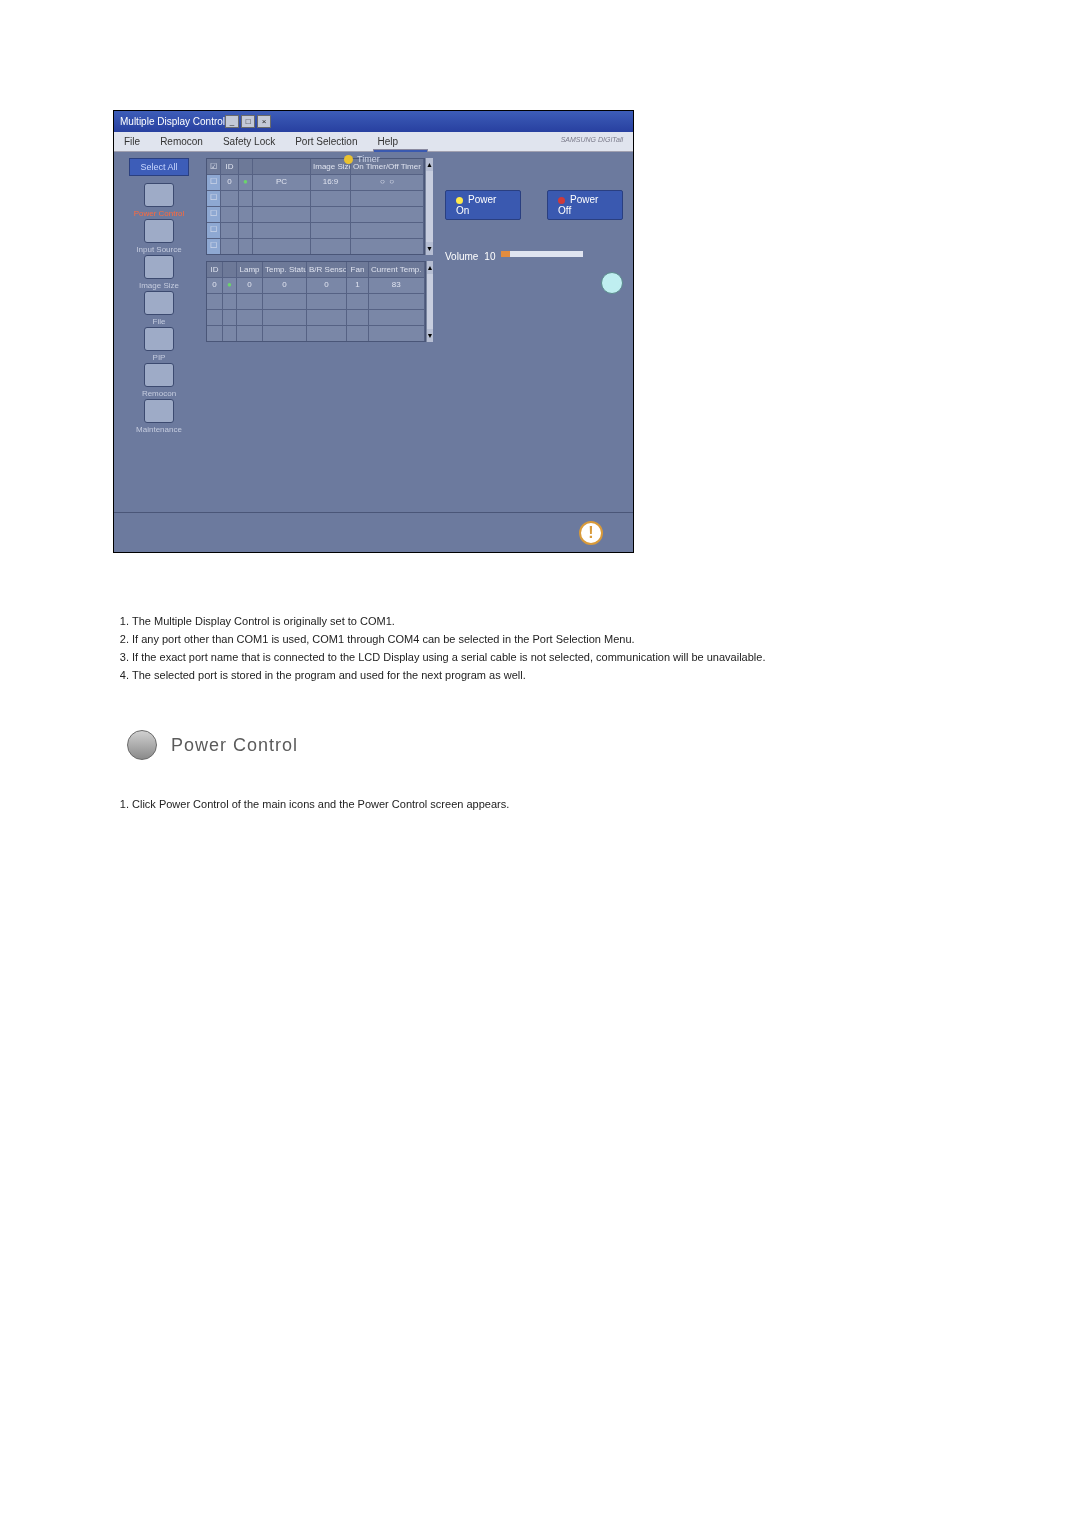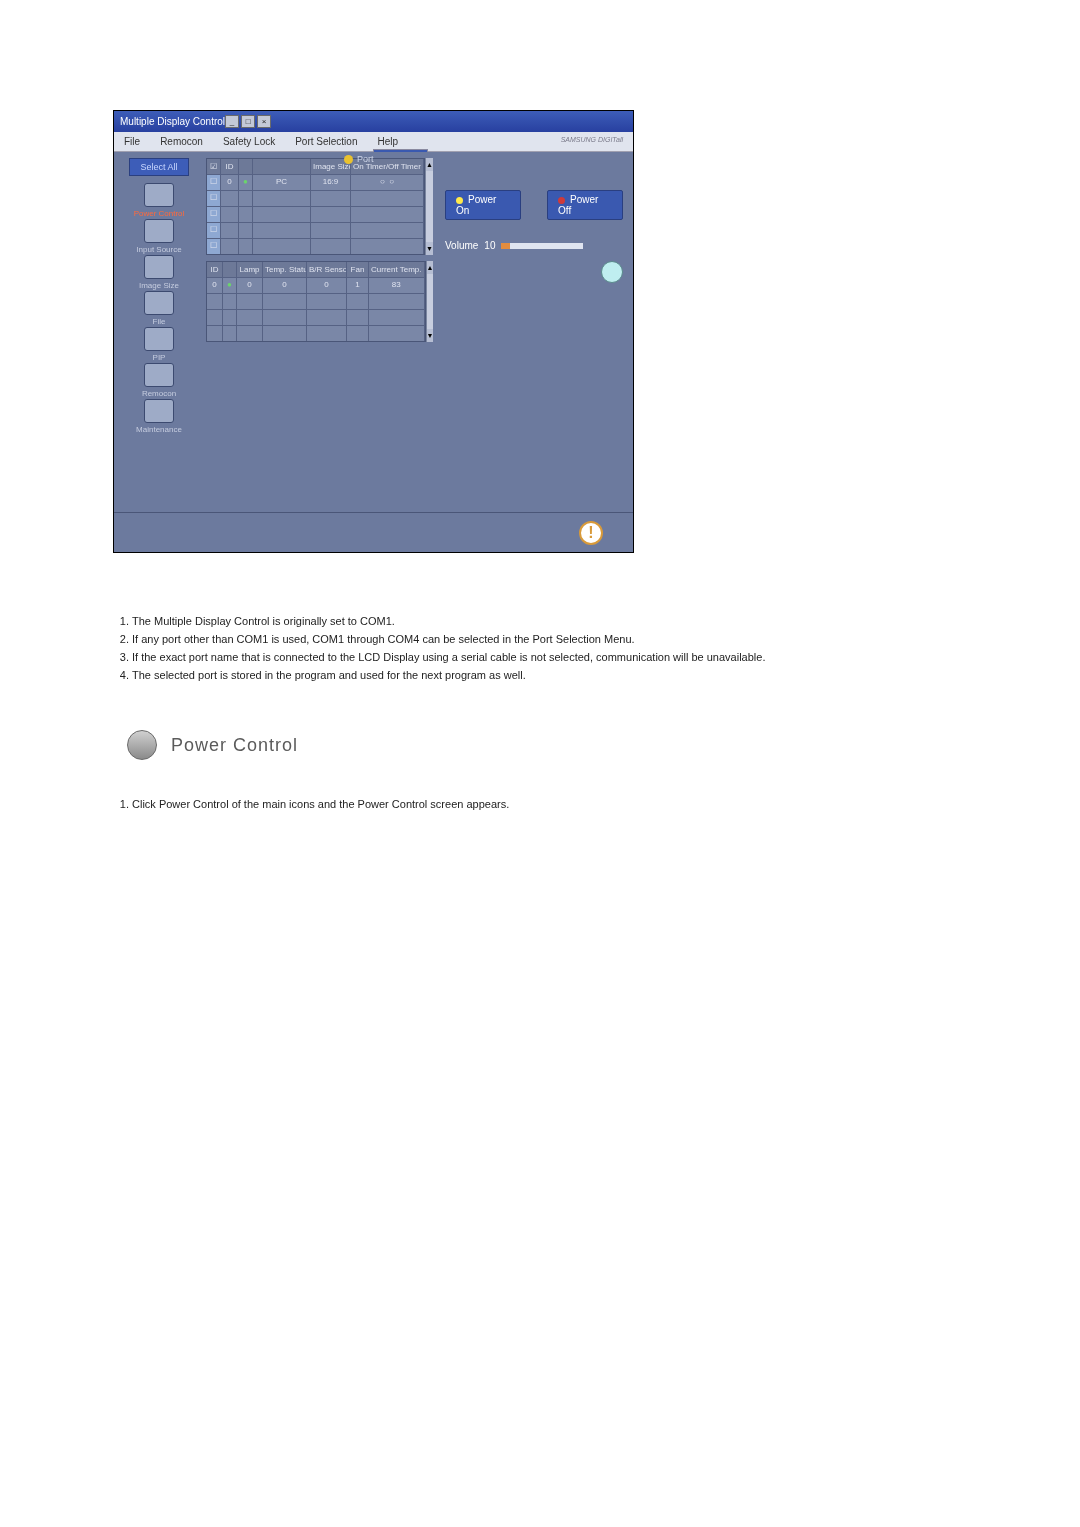--- a/index.html
+++ b/index.html
@@ -25,25 +25,25 @@
   .tbl{background:#7a87a7;border:1px solid #4a5678;font-size:8px;color:#dfe3ef}
   .tblhead{display:flex;background:#6d7998}
   .tblhead span{border-right:1px solid #566284;padding:3px 2px;text-align:center;white-space:nowrap;overflow:hidden}
   .row{display:flex}
   .row span{border-right:1px solid #566284;border-top:1px solid #566284;padding:2px 2px;text-align:center;min-height:16px}
   .scroll{width:13px;background:#c8cedf;border-left:1px solid #7b86a0;display:flex;flex-direction:column;justify-content:space-between}
   .scroll .arr{height:13px;background:#b6bed3;font-size:7px;text-align:center;line-height:13px}
   .busy{position:absolute;left:140px;top:2px;color:#cfd6e8;font-size:9px}
   .busy .dot{display:inline-block;width:9px;height:9px;border-radius:50%;background:#eac22f;margin-right:4px;vertical-align:middle}
   .right{flex:1;padding:32px 8px}
-  .pwr{display:flex;gap:26px;margin-bottom:20px}
+  .pwr{display:flex;gap:26px;margin-bottom:31px}
   .pbtn{background:#3a59b0;border:1px solid #2a3f80;color:#fff;font-size:10px;padding:3px 10px;border-radius:2px}
   .pbtn .dot{display:inline-block;width:7px;height:7px;border-radius:50%;margin-right:5px;background:#ffe94a;vertical-align:middle}
   .pbtn.off .dot{background:#cf3a3a}
-  .vol{display:flex;align-items:center;gap:6px;color:#fff;font-size:10px}
+  .vol{display:flex;align-items:flex-start;gap:6px;color:#fff;font-size:10px}
   .vbar{width:82px;height:6px;background:#dfe4f0;position:relative}
   .vbar .fill{position:absolute;left:0;top:0;height:100%;width:10%;background:#e28c3e}
   .spk{width:22px;height:22px;border-radius:50%;background:#bfeef0;border:1px solid #5a8a8c;margin-left:auto;margin-top:10px}
   .footer{height:40px;background:#6c7a9e;border-top:1px solid #4a5678;display:flex;align-items:center;justify-content:flex-end;padding-right:30px}
   .alerticon{width:24px;height:24px;border-radius:50%;background:#fff;border:2px solid #d89a3a;display:flex;align-items:center;justify-content:center;color:#d89a3a;font-size:16px;font-weight:bold}
   .brand{font-size:7px;color:#7a7a8a;font-style:italic}
   ol.notes{margin:60px 0 0 19px;font-size:11px;color:#222;line-height:1.55}
   ol.notes li{margin-bottom:1px}
   h2.section{font-size:18px;color:#5b5b5b;font-weight:normal;letter-spacing:1px;font-family:Verdana,sans-serif}
   .secwrap{display:flex;align-items:center;gap:14px;margin:46px 0 0 14px}
@@ -107,21 +107,21 @@
           <div class="sideicon"></div>
           <div class="sidelbl">Remocon</div>
         </div>
       <div class="sideitem">
           <div class="sideicon"></div>
           <div class="sidelbl">Maintenance</div>
         </div>
     </div>
 
     <div class="main">
-      <div class="busy"><span class="dot"></span><span>Port</span></div>
+      <div class="busy"><span class="dot"></span><span>Timer</span></div>
 
       <div class="tables">
         <div style="display:flex">
         <div class="tbl" style="flex:1">
           <div class="tblhead">
             <span style="width:14px">☑</span>
             <span style="width:18px">ID</span>
             <span style="width:14px"></span>
             <span style="width:58px"></span>
             <span style="width:40px">Image Size</span>

